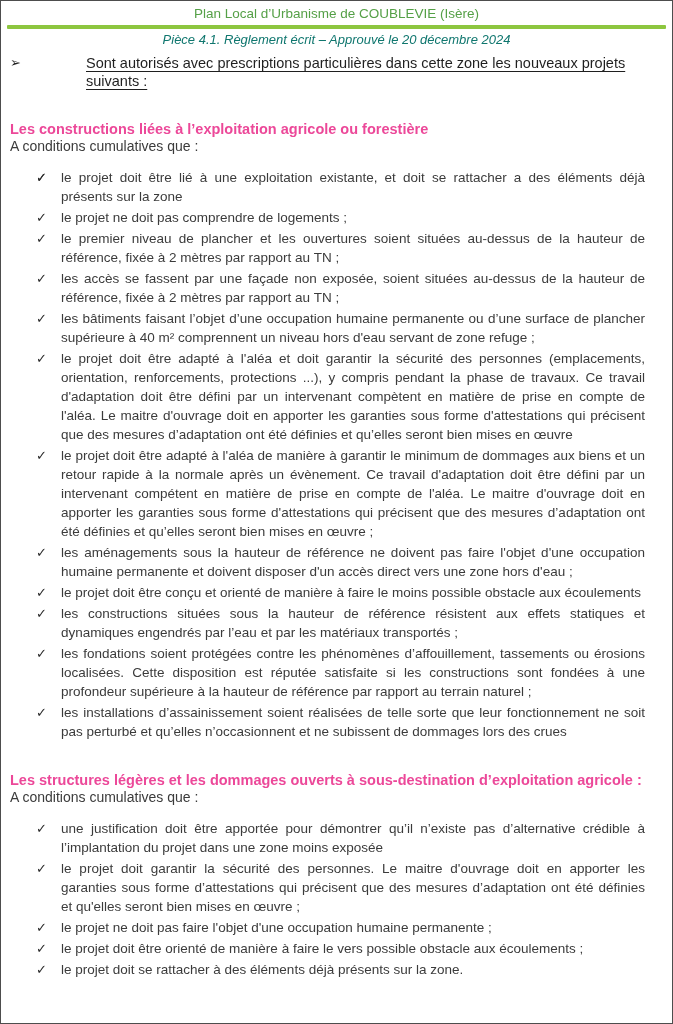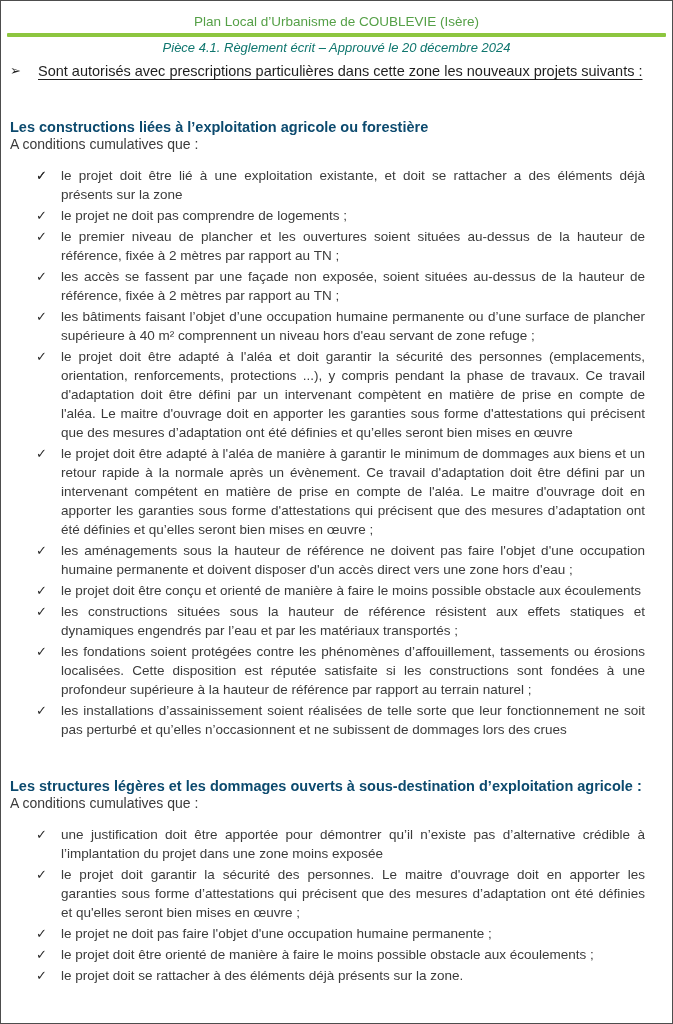--- a/index.html
+++ b/index.html
@@ -18,21 +18,21 @@
     overflow: hidden;
     padding: 0 27px 0 9px;
     color: #3b3b3b;
   }
   
   .doc-header { margin: 0 -22px 0 -4px; }
   .doc-title {
     text-align: center;
     font-size: 13.5px;
     line-height: 16px;
-    padding-top: 13px;
+    padding-top: 5px;
     color: #55a047;
   }
   .green-rule {
     height: 4px;
     background: #8dc63f;
     margin: 3px 1px 3px 1px;
     border-radius: 1px;
   }
   .doc-subtitle {
     text-align: center;
@@ -52,27 +52,28 @@
   }
   .intro .arrow {
     width: 28px;
     flex: 0 0 28px;
     font-size: 13px;
     color: #1f1f1f;
   }
   .intro .intro-text {
     text-decoration: underline;
     text-underline-offset: 3px;
+    margin-left: 48px;
   }
   
   .section-heading {
-    margin-top: 38px;
+    margin-top: 30px;
     font-size: 14.5px;
     font-weight: bold;
-    color: #0c4a6e;
+    color: #ec4899;
     line-height: 18px;
   }
   .conditions-label {
     font-size: 14px;
     color: #3b3b3b;
     line-height: 17px;
   }
   ul.condition-list {
     list-style: none;
     margin: 13px 0 0 26px;
@@ -134,19 +135,19 @@
         </ul>
     </section>
 
     <section>
       <div class="section-heading">Les structures légères et les dommages ouverts à sous-destination d’exploitation agricole :</div>
       <div class="conditions-label">A conditions cumulatives que :</div>
       <ul class="condition-list">
           <li><span class="check">✓</span><span>une justification doit être apportée pour démontrer qu’il n’existe pas d’alternative crédible à l’implantation du projet dans une zone moins exposée</span></li>
           <li><span class="check">✓</span><span>le projet doit garantir la sécurité des personnes. Le maitre d'ouvrage doit en apporter les garanties sous forme d’attestations qui précisent que des mesures d’adaptation ont été définies et qu'elles seront bien mises en œuvre ;</span></li>
           <li><span class="check">✓</span><span>le projet ne doit pas faire l'objet d'une occupation humaine permanente ;</span></li>
-          <li><span class="check">✓</span><span>le projet doit être orienté de manière à faire le moins possible obstacle aux écoulements ;</span></li>
+          <li><span class="check">✓</span><span>le projet doit être orienté de manière à faire le vers possible obstacle aux écoulements ;</span></li>
           <li><span class="check">✓</span><span>le projet doit se rattacher à des éléments déjà présents sur la zone.</span></li>
         </ul>
     </section>
   </div>
 
 </div>
 
 </body></html>

